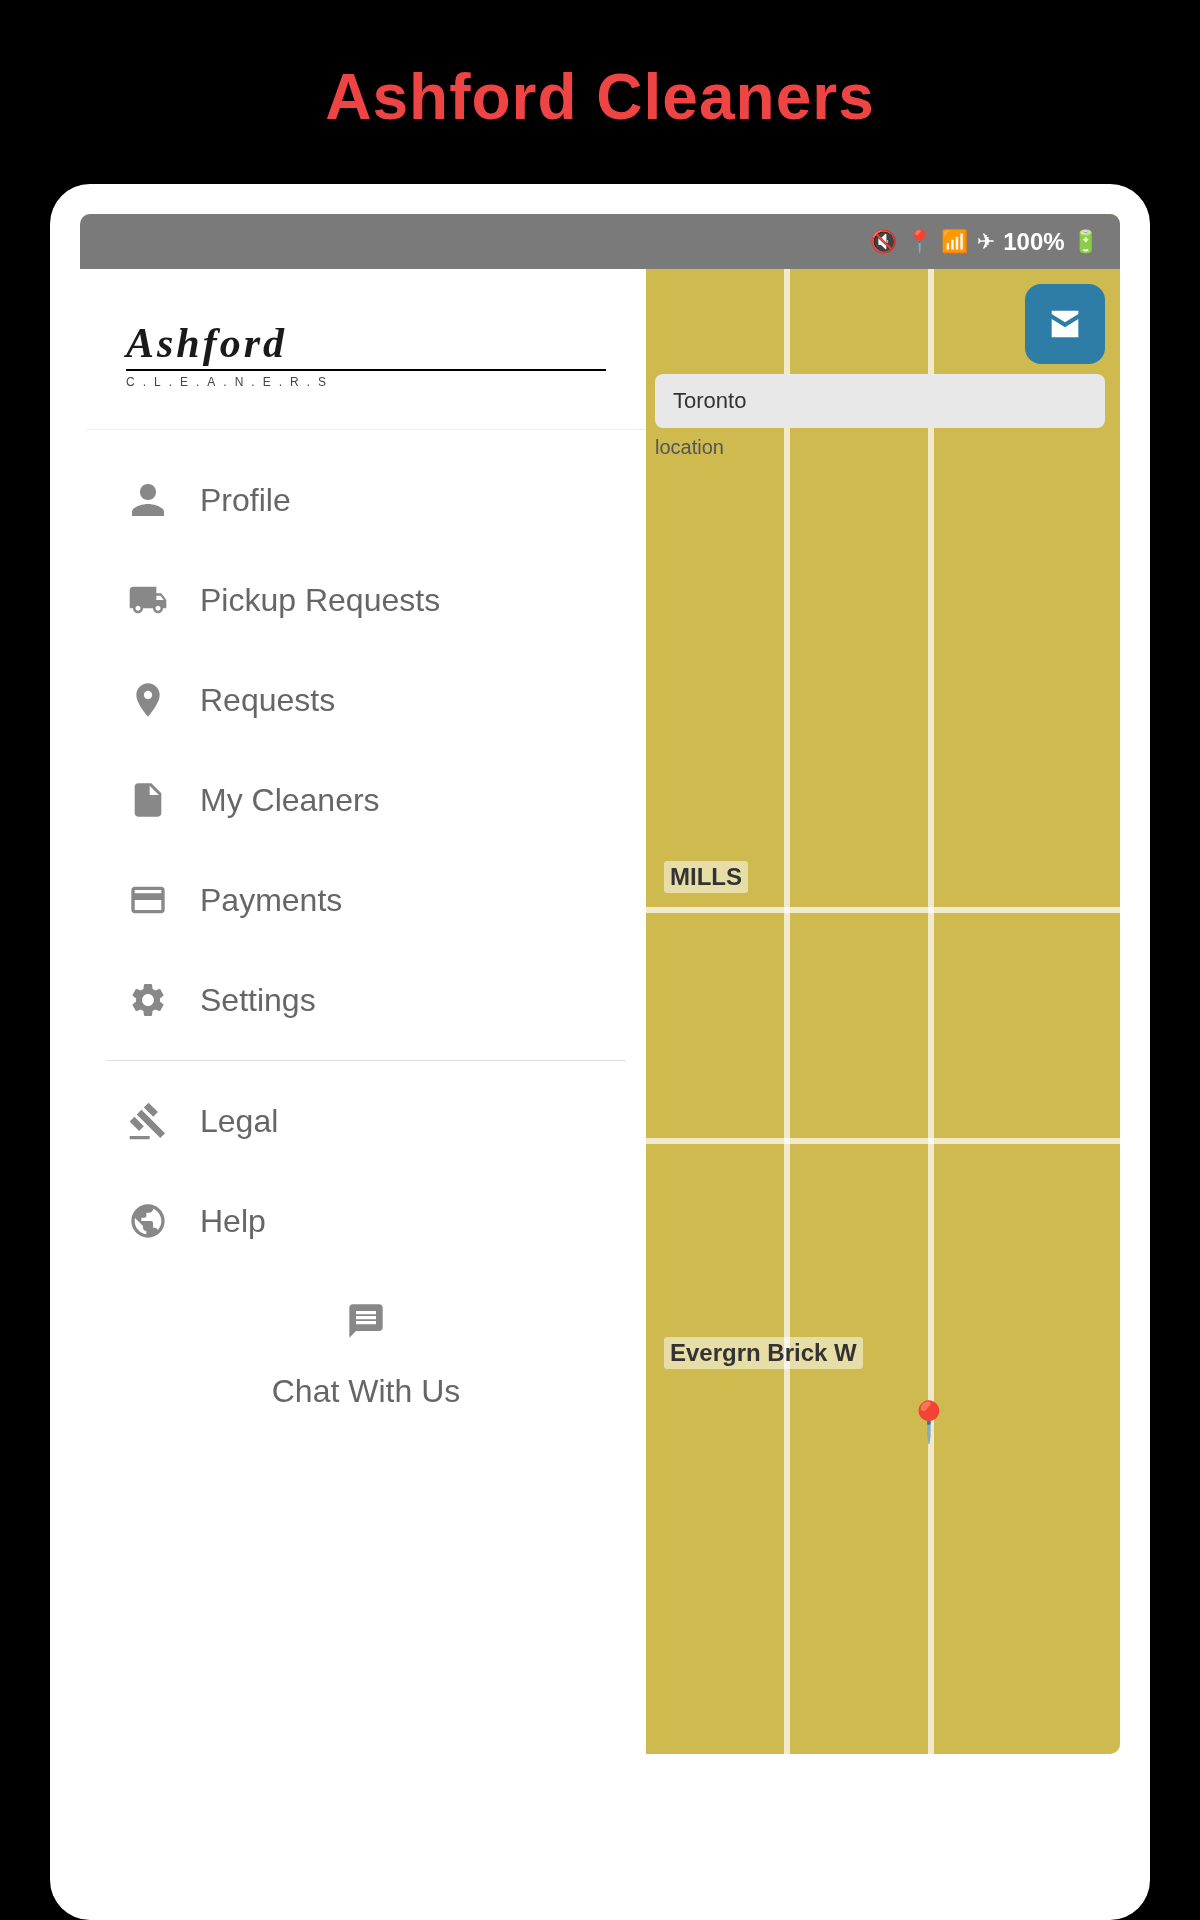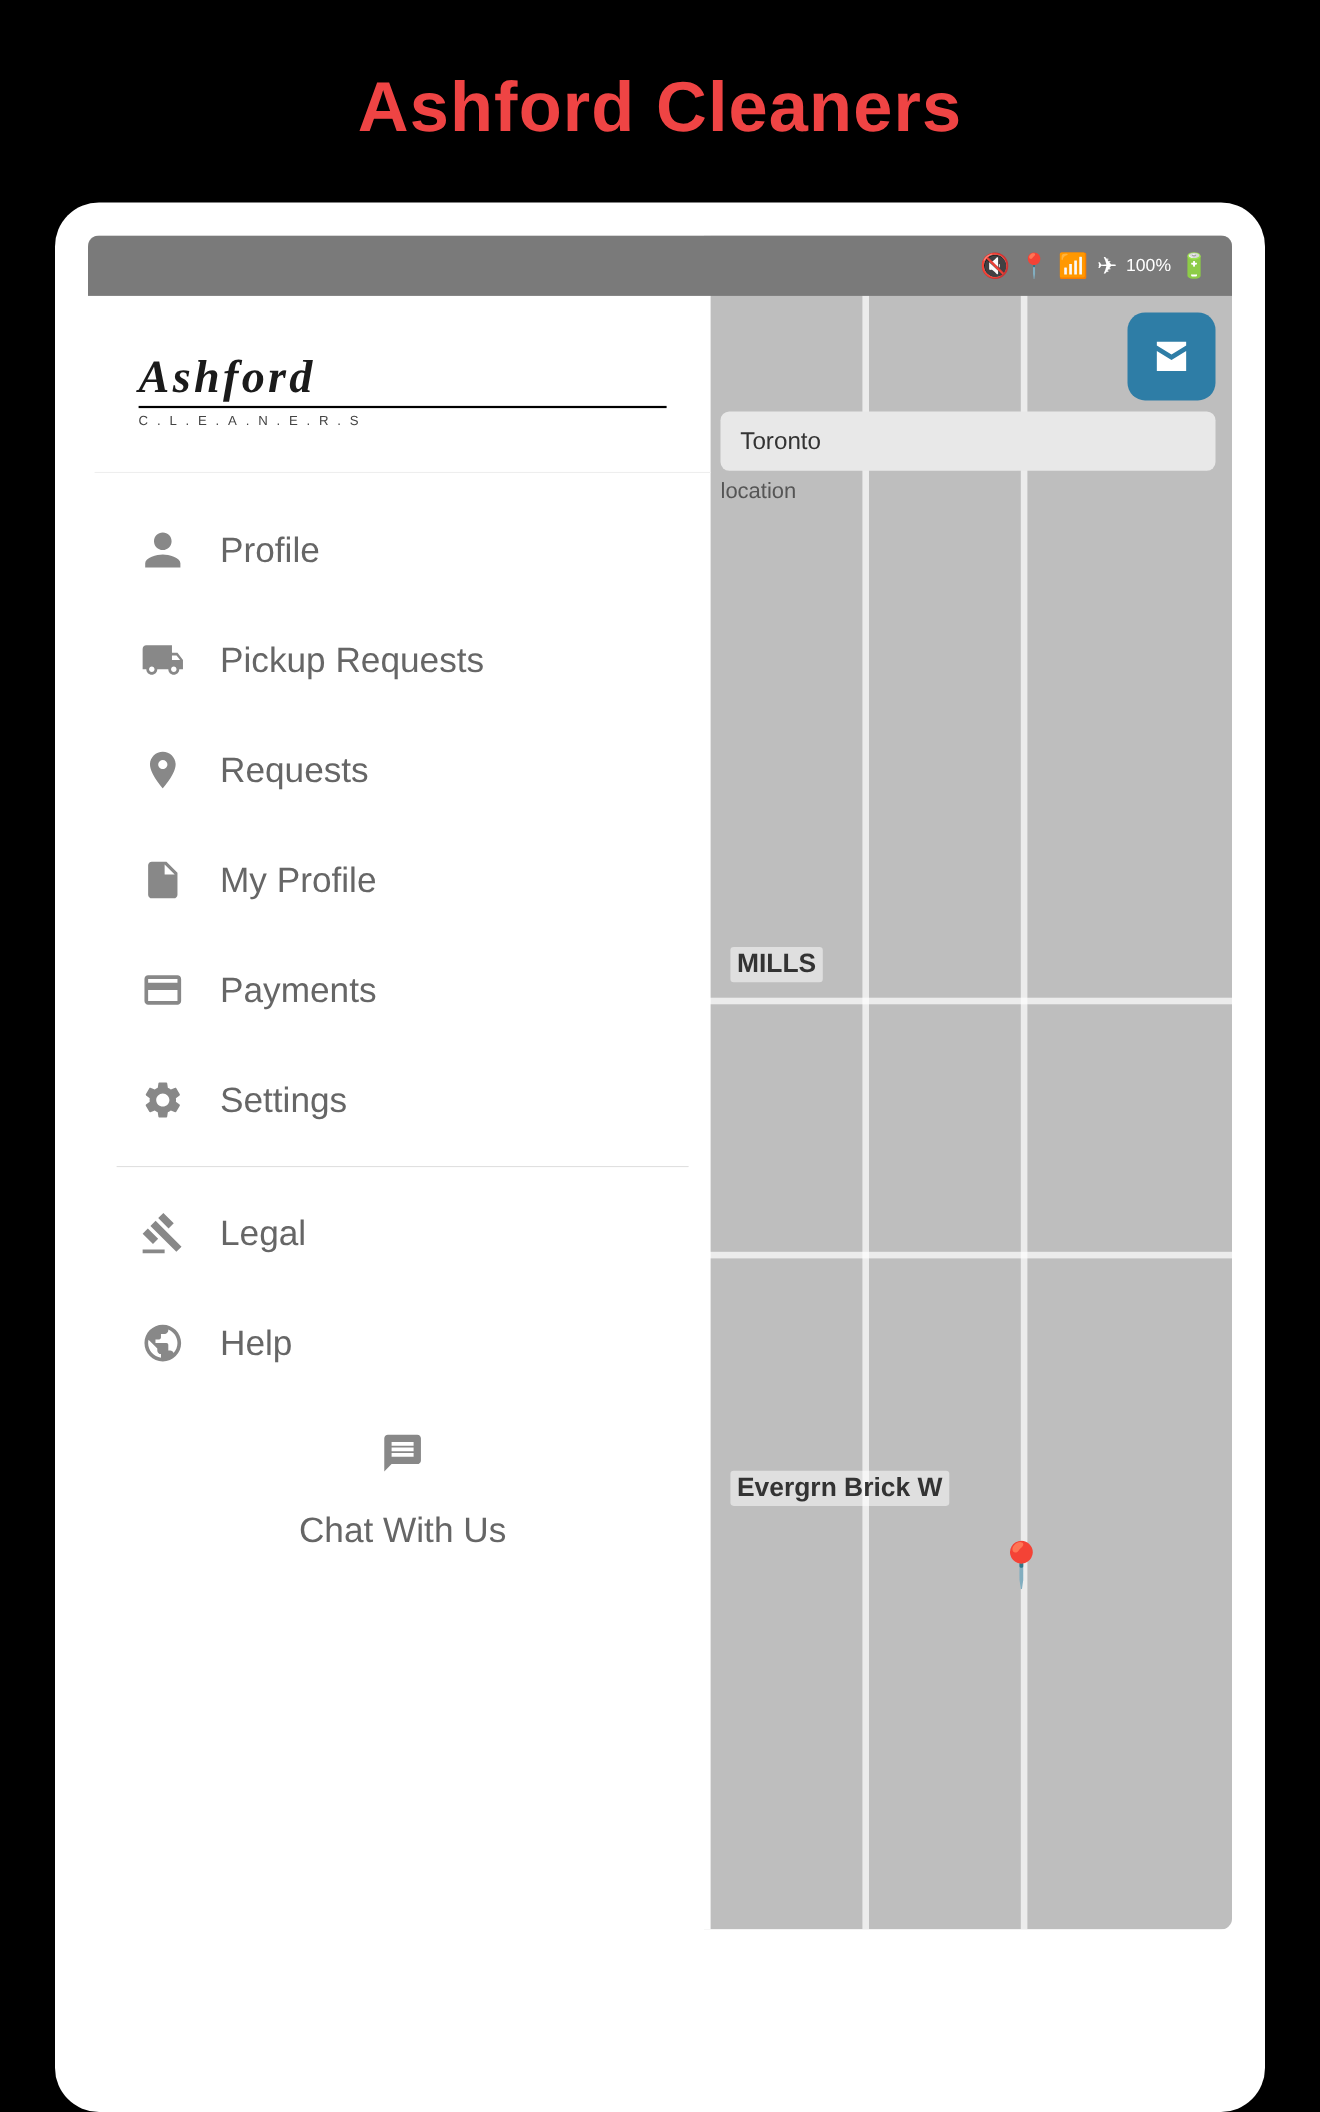--- a/index.html
+++ b/index.html
@@ -69,22 +69,22 @@
     .status-icons {
       display: flex;
       align-items: center;
       gap: 8px;
       color: #fff;
       font-size: 22px;
     }
 
     .battery-text {
       color: #fff;
-      font-size: 16px;
-      font-weight: normal;
+      font-size: 24px;
+      font-weight: bold;
     }
 
     
     .drawer {
       width: 560px;
       min-height: 100%;
       background: #fff;
       position: absolute;
       left: 6px;
       top: 0;
@@ -162,21 +162,21 @@
       margin: 10px 20px;
     }
 
     
     .map-overlay {
       position: absolute;
       left: 560px;
       top: 0;
       right: 0;
       bottom: 0;
-      background: #e5e5e5;
+      background: #fde047;
       overflow: hidden;
     }
 
     .map-overlay::before {
       content: '';
       position: absolute;
       inset: 0;
       background: rgba(100,100,100,0.3);
     }
 
@@ -331,21 +331,21 @@
           </div>
           <span class="nav-label">Requests</span>
         </div>
 
         <div class="nav-item">
           <div class="nav-icon">
             <svg class="svg-icon" viewBox="0 0 24 24" xmlns="http://www.w3.org/2000/svg">
               <path d="M14 2H6c-1.1 0-2 .9-2 2v16c0 1.1.9 2 2 2h12c1.1 0 2-.9 2-2V8l-6-6zm-1 7V3.5L18.5 9H13zM8 17h8v-2H8v2zm0-4h8v-2H8v2zm0-4h5V7H8v2z"></path>
             </svg>
           </div>
-          <span class="nav-label">My Profile</span>
+          <span class="nav-label">My Cleaners</span>
         </div>
 
         <div class="nav-item">
           <div class="nav-icon">
             <svg class="svg-icon" viewBox="0 0 24 24" xmlns="http://www.w3.org/2000/svg">
               <path d="M20 4H4c-1.11 0-2 .89-2 2v12c0 1.11.89 2 2 2h16c1.11 0 2-.89 2-2V6c0-1.11-.89-2-2-2zm0 14H4v-6h16v6zm0-10H4V6h16v2z"></path>
             </svg>
           </div>
           <span class="nav-label">Payments</span>
         </div>

